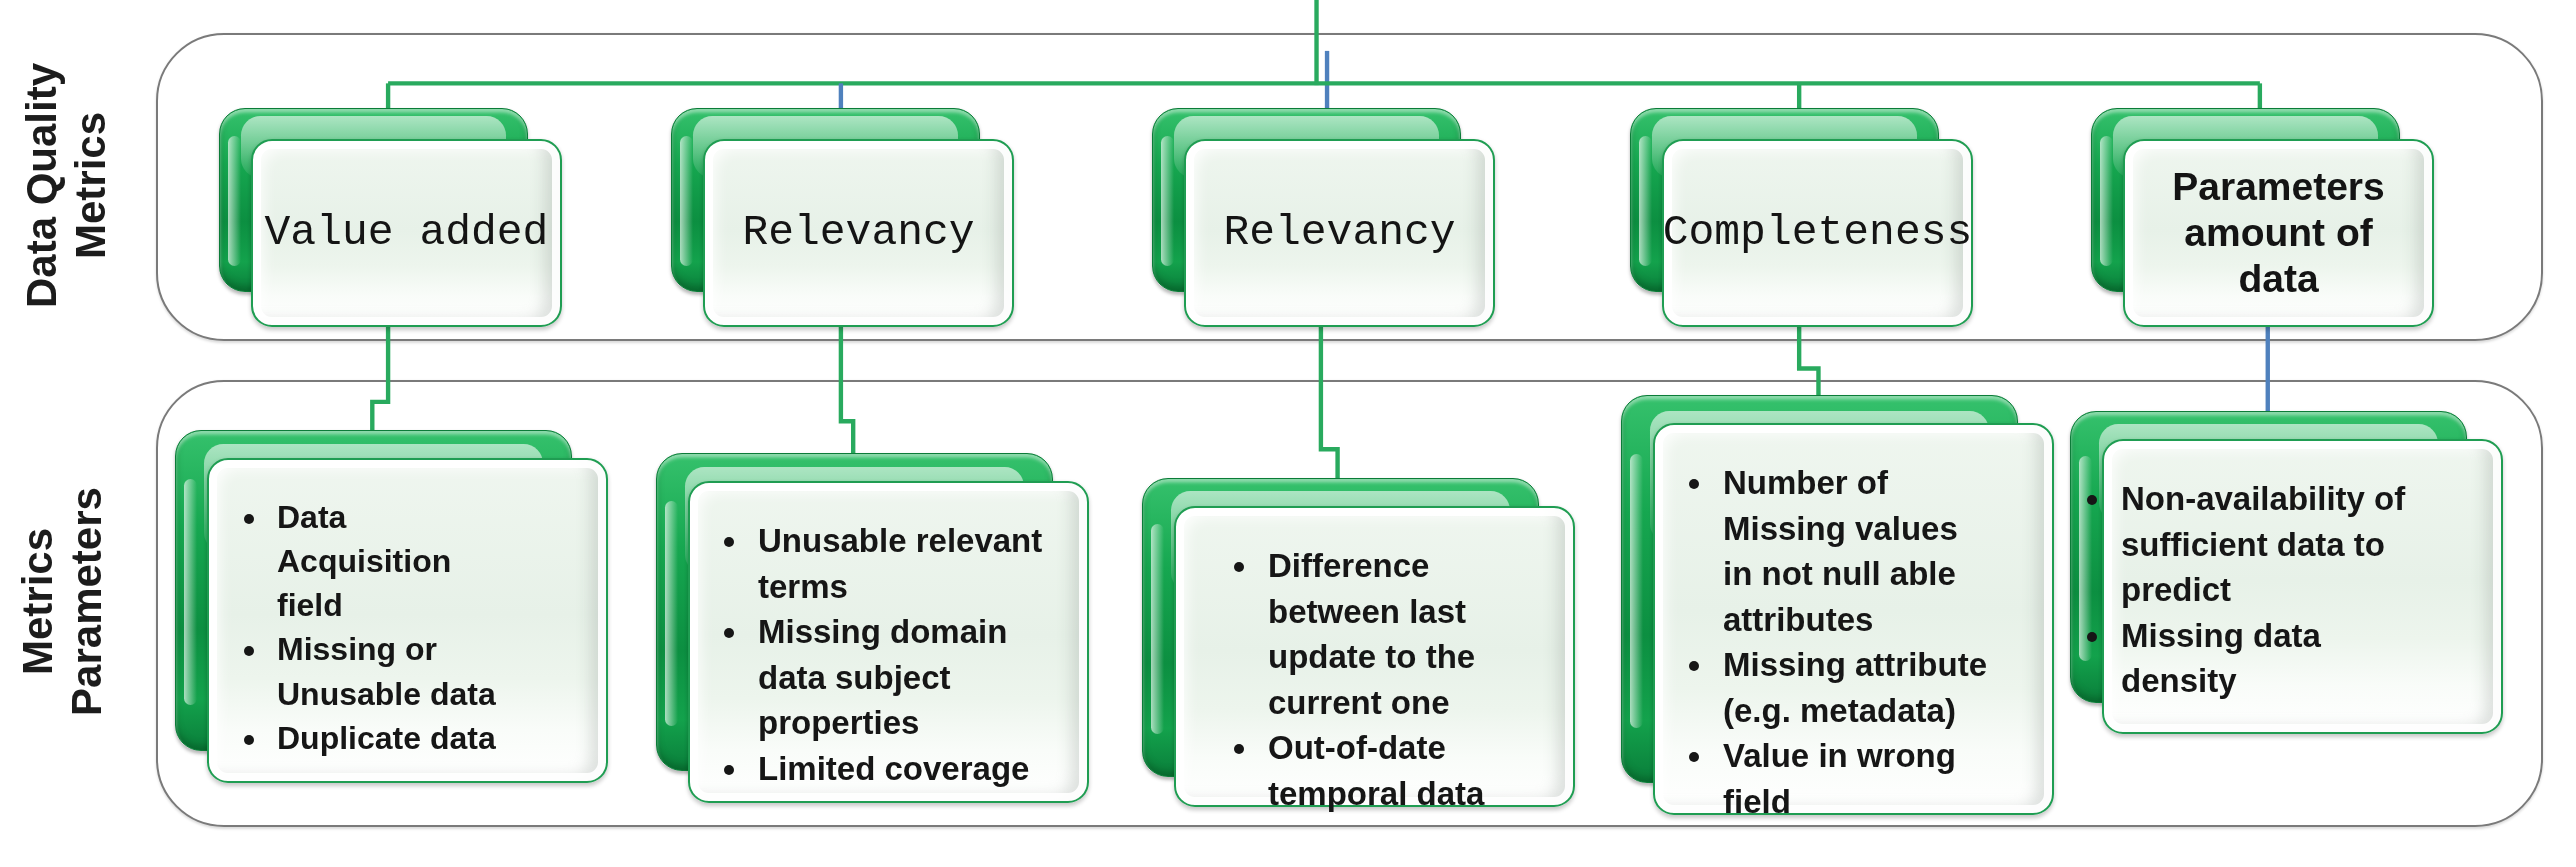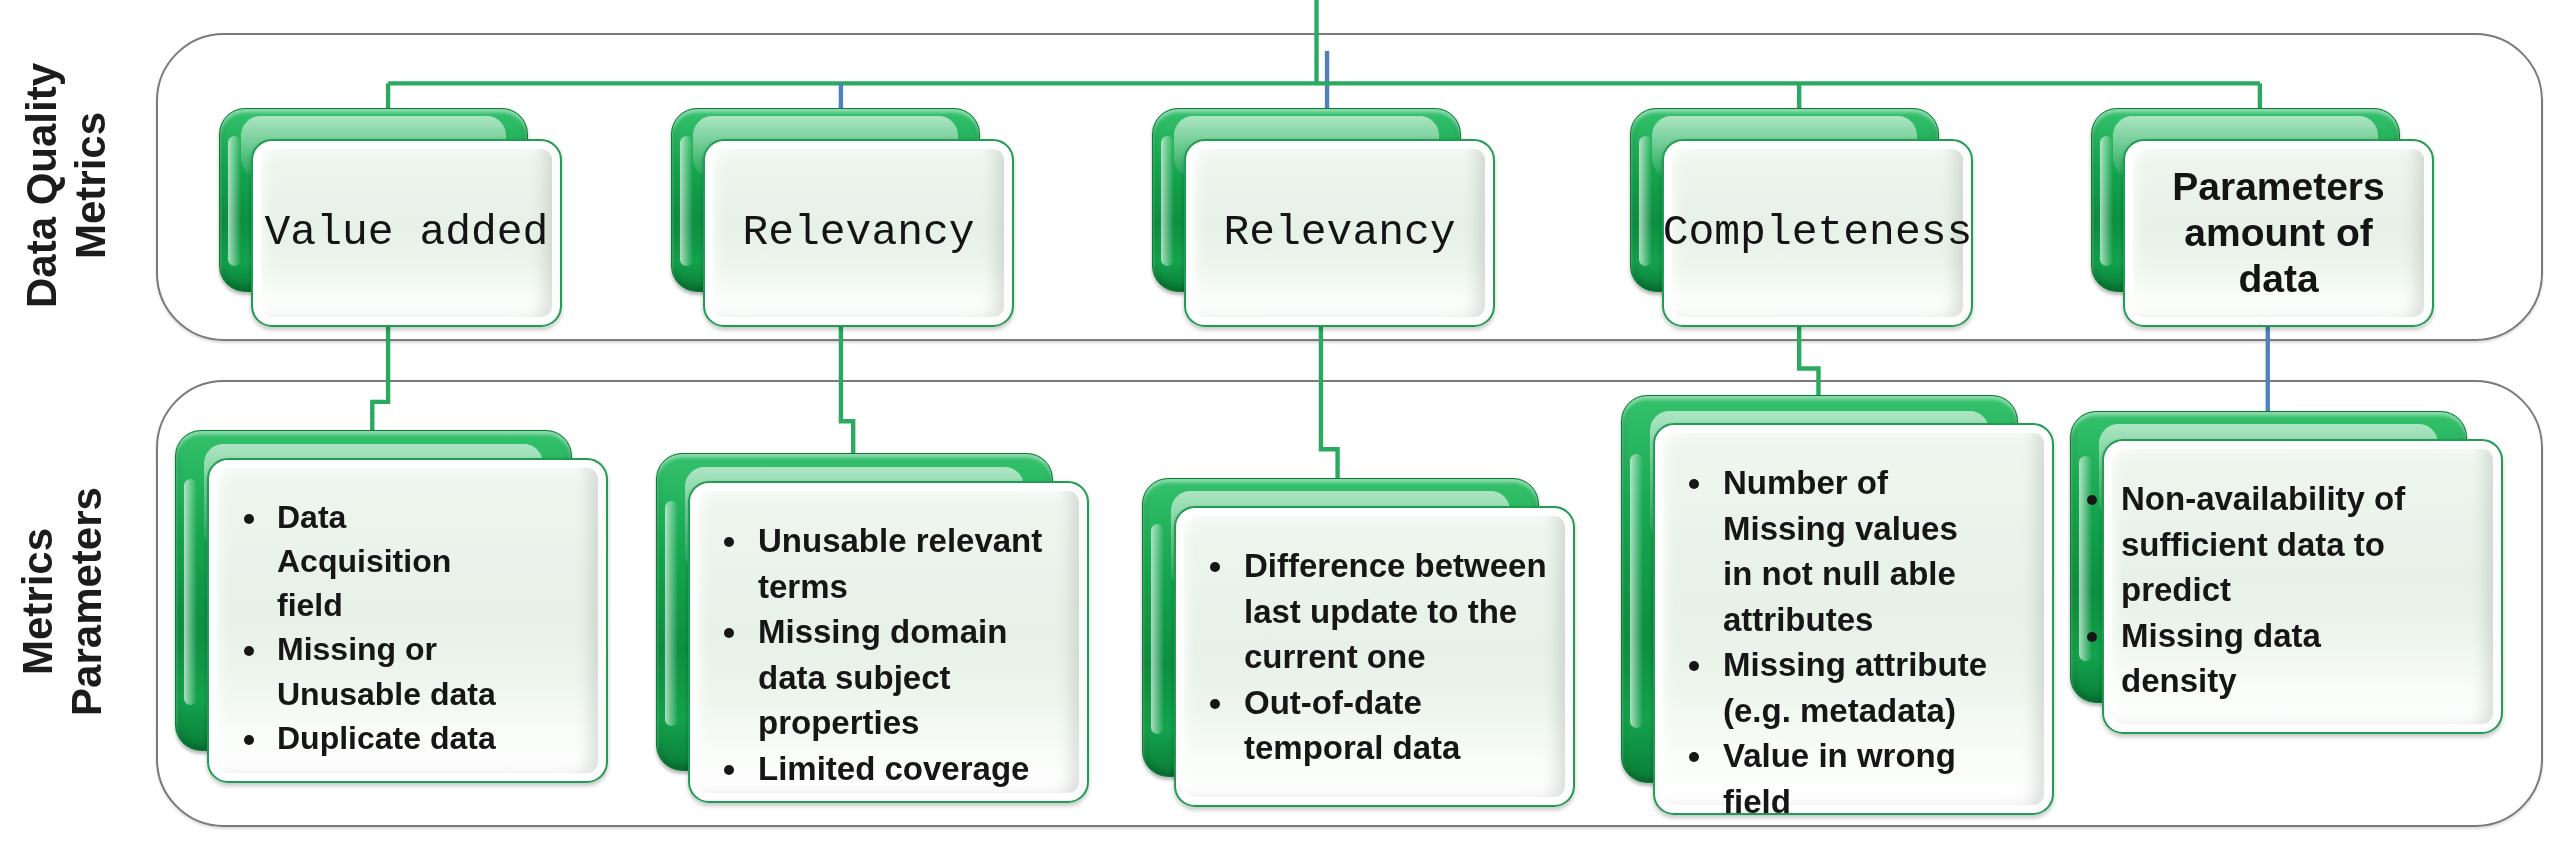--- a/index.html
+++ b/index.html
@@ -56,21 +56,21 @@
   .params .back{left:0;top:0;width:395px;}
   .params .front{left:32px;top:28px;width:397px;align-items:flex-start;justify-content:flex-start;}
   .params ul{margin:0;padding:35px 17.6px 0 61px;list-style:disc;color:#161616;
         font-size:33px;font-weight:700;line-height:1.38;}
   .params li{padding-left:7px;margin:0;}
   #params-value-added   {left:175px;top:430px;}  #params-value-added .back{height:319px;}  #params-value-added .front{height:321px;}
   #params-value-added ul{max-width:241px;font-size:32px;}
   #params-relevancy     {left:656px;top:453px;}  #params-relevancy .back{height:316px;}    #params-relevancy .front{height:318px;}
   #params-relevancy ul{max-width:303px;}
   #params-timeliness    {left:1142px;top:478px;} #params-timeliness .back{height:297px;}   #params-timeliness .front{height:297px;}
-  #params-timeliness ul{max-width:316px;}
+  #params-timeliness ul{max-width:316px;margin-left:24px;}
   #params-completeness  {left:1621px;top:395px;} #params-completeness .back{height:386px;} #params-completeness .front{height:388px;}
   #params-completeness ul{max-width:276px;}
   #params-appropriate   {left:2070px;top:411px;} #params-appropriate .back{height:290px;}  #params-appropriate .front{height:291px;}
   #params-appropriate ul{max-width:307px;padding-left:10px;}
 </style>
 </head>
 <body>
 
 <div id="canvas">
 

